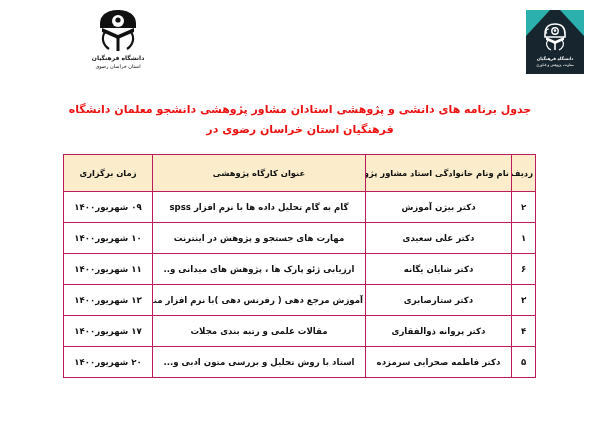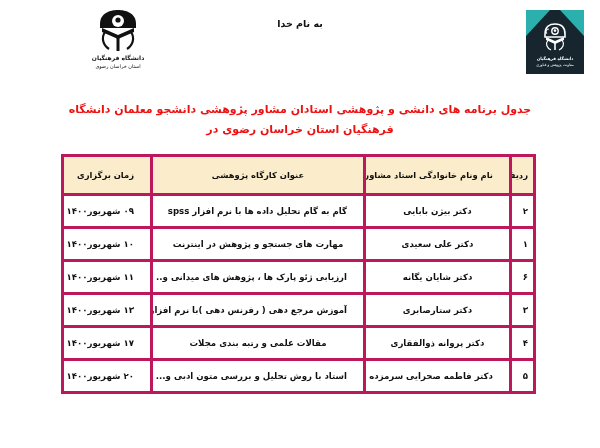--- a/index.html
+++ b/index.html
@@ -136,25 +136,25 @@
     direction: rtl;
   }
   table.schedule {
     width: 100%;
     border-collapse: collapse;
     table-layout: fixed;
     direction: rtl;
   }
   table.schedule th,
   table.schedule td {
-    border: 3px solid #be185d;
+    border: 1px solid #be185d;
     font-size: 8.6px;
     color: #111111;
     font-weight: bold;
-    padding: 0 16px;
+    padding: 0 2px;
     text-align: center;
     vertical-align: middle;
     white-space: nowrap;
     overflow: hidden;
   }
   table.schedule thead th {
     background: #fbeccb;
     height: 36px;
     font-size: 8.4px;
   }
@@ -192,21 +192,20 @@
         <path d="M39 24 C43 30 41 37 35 41" stroke="#111" stroke-width="2.2" fill="none"></path>
         <path d="M16 9 C11 9 9 13 12 16 C14 18 18 17 18 14" stroke="#111" stroke-width="1.6" fill="none"></path>
       </svg>
     </div>
     <div class="logo-left-caption">
       <span>دانشگاه فرهنگیان</span>
       <span class="sub">استان خراسان رضوی</span>
     </div>
   </div>
 
-  <div class="basmala">به نام خدا</div>
 
   <div class="logo-right">
     <span class="wedge-l"></span>
     <span class="wedge-r"></span>
     <div class="crest-white">
       <svg viewBox="0 0 30 28" width="30" height="28" aria-hidden="true">
         <path d="M5 11 C5 3 10 1 15 1 C20 1 25 3 25 11 L25 14 L5 14 Z" fill="none" stroke="#fff" stroke-width="1.6"></path>
         <circle cx="15" cy="8" r="3.2" fill="none" stroke="#fff" stroke-width="1.4"></circle>
         <circle cx="15" cy="7.6" r="1.3" fill="#fff"></circle>
         <path d="M6 14 L15 18 L24 14 L24 17 L15 21 L6 17 Z" fill="#fff"></path>
@@ -240,21 +239,21 @@
       <tr>
         <th>ردیف</th>
         <th>نام ونام خانوادگی استاد مشاور پژوهشی</th>
         <th>عنوان کارگاه پژوهشی</th>
         <th>زمان برگزاری</th>
       </tr>
     </thead>
     <tbody>
       <tr>
         <td class="cell-radif">۲</td>
-        <td class="cell-name">دکتر بیژن بابایی</td>
+        <td class="cell-name">دکتر بیژن آموزش</td>
         <td class="cell-subject">گام به گام تحلیل داده ها با نرم افزار spss</td>
         <td class="cell-time">۰۹ شهریور۱۴۰۰</td>
       </tr>
       <tr>
         <td class="cell-radif">۱</td>
         <td class="cell-name">دکتر علی سعیدی</td>
         <td class="cell-subject">مهارت های جستجو و پژوهش در اینترنت</td>
         <td class="cell-time">۱۰ شهریور۱۴۰۰</td>
       </tr>
       <tr>

